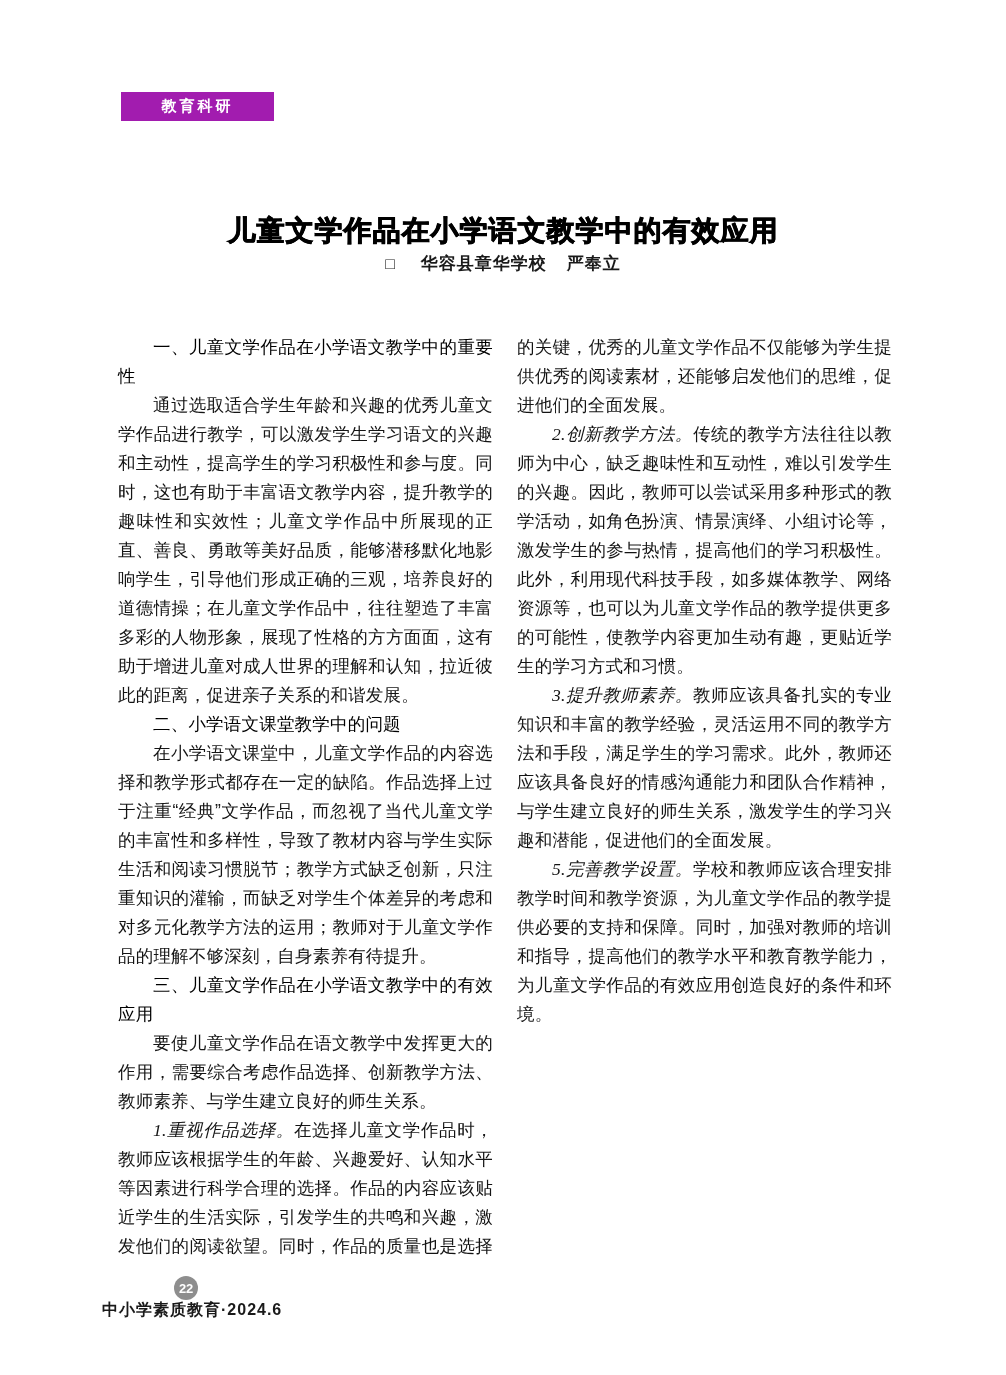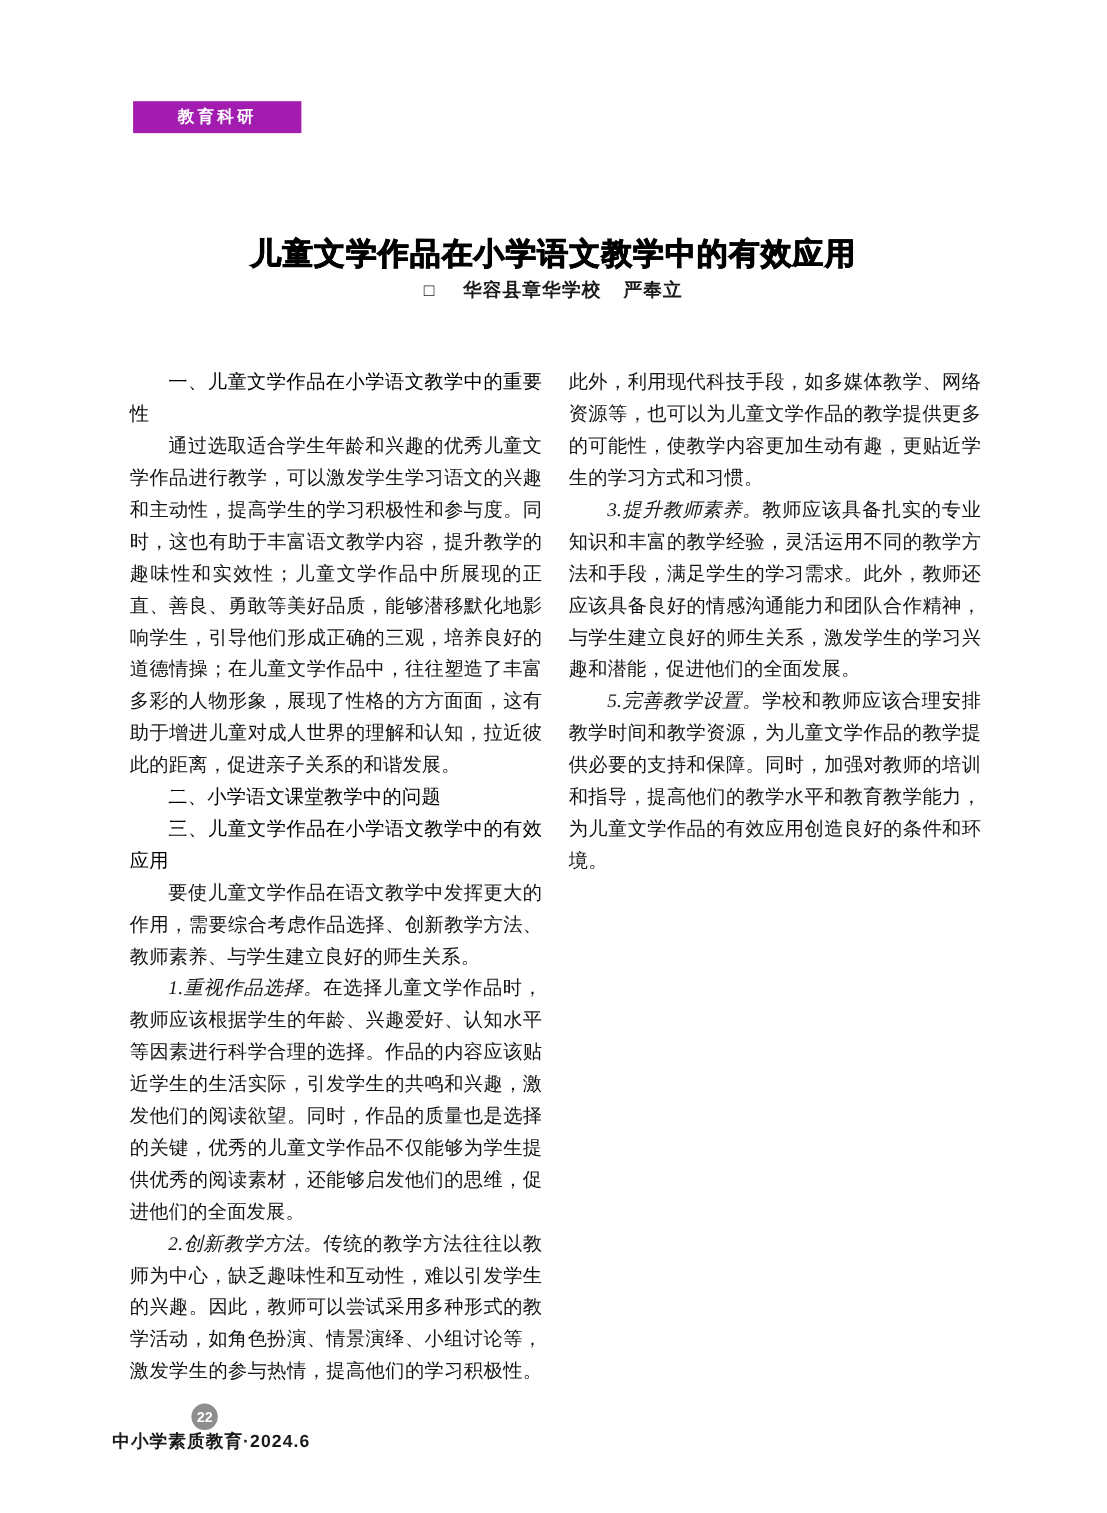--- a/index.html
+++ b/index.html
@@ -139,20 +139,21 @@
   <h1 class="title">儿童文学作品在小学语文教学中的有效应用</h1>
 
   <div class="byline">
     <span class="marker">□</span><span class="affiliation">华容县章华学校</span><span class="author">严奉立</span>
   </div>
 
   <div class="article">
     <p class="heading">一、儿童文学作品在小学语文教学中的重要性</p>
     <p>通过选取适合学生年龄和兴趣的优秀儿童文学作品进行教学，可以激发学生学习语文的兴趣和主动性，提高学生的学习积极性和参与度。同时，这也有助于丰富语文教学内容，提升教学的趣味性和实效性；儿童文学作品中所展现的正直、善良、勇敢等美好品质，能够潜移默化地影响学生，引导他们形成正确的三观，培养良好的道德情操；在儿童文学作品中，往往塑造了丰富多彩的人物形象，展现了性格的方方面面，这有助于增进儿童对成人世界的理解和认知，拉近彼此的距离，促进亲子关系的和谐发展。</p>
     <p class="heading">二、小学语文课堂教学中的问题</p>
+    <p>在小学语文课堂中，儿童文学作品的内容选择和教学形式都存在一定的缺陷。作品选择上过于注重“经典”文学作品，而忽视了当代儿童文学的丰富性和多样性，导致了教材内容与学生实际生活和阅读习惯脱节；教学方式缺乏创新，只注重知识的灌输，而缺乏对学生个体差异的考虑和对多元化教学方法的运用；教师对于儿童文学作品的理解不够深刻，自身素养有待提升。</p>
     <p class="heading">三、儿童文学作品在小学语文教学中的有效应用</p>
     <p>要使儿童文学作品在语文教学中发挥更大的作用，需要综合考虑作品选择、创新教学方法、教师素养、与学生建立良好的师生关系。</p>
     <p><span class="num-lead">1.重视作品选择。</span><span>在选择儿童文学作品时，教师应该根据学生的年龄、兴趣爱好、认知水平等因素进行科学合理的选择。作品的内容应该贴近学生的生活实际，引发学生的共鸣和兴趣，激发他们的阅读欲望。同时，作品的质量也是选择的关键，优秀的儿童文学作品不仅能够为学生提供优秀的阅读素材，还能够启发他们的思维，促进他们的全面发展。</span></p>
     <p><span class="num-lead">2.创新教学方法。</span><span>传统的教学方法往往以教师为中心，缺乏趣味性和互动性，难以引发学生的兴趣。因此，教师可以尝试采用多种形式的教学活动，如角色扮演、情景演绎、小组讨论等，激发学生的参与热情，提高他们的学习积极性。此外，利用现代科技手段，如多媒体教学、网络资源等，也可以为儿童文学作品的教学提供更多的可能性，使教学内容更加生动有趣，更贴近学生的学习方式和习惯。</span></p>
     <p><span class="num-lead">3.提升教师素养。</span><span>教师应该具备扎实的专业知识和丰富的教学经验，灵活运用不同的教学方法和手段，满足学生的学习需求。此外，教师还应该具备良好的情感沟通能力和团队合作精神，与学生建立良好的师生关系，激发学生的学习兴趣和潜能，促进他们的全面发展。</span></p>
     <p><span class="num-lead">5.完善教学设置。</span><span>学校和教师应该合理安排教学时间和教学资源，为儿童文学作品的教学提供必要的支持和保障。同时，加强对教师的培训和指导，提高他们的教学水平和教育教学能力，为儿童文学作品的有效应用创造良好的条件和环境。</span></p>
   </div>
 
   <div class="footer">
     <div class="page-number-badge">22</div>

